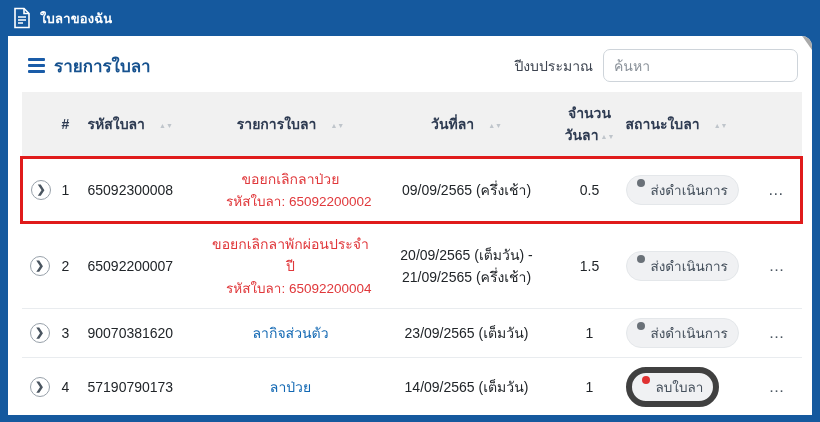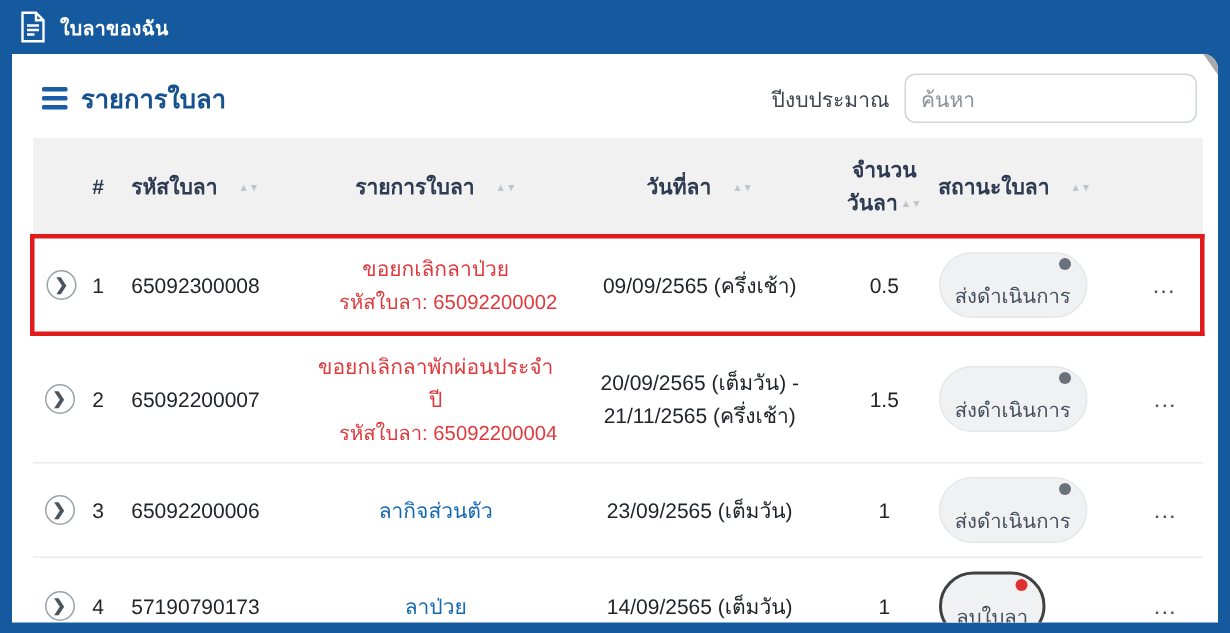--- a/index.html
+++ b/index.html
@@ -84,25 +84,25 @@
   .type-link { color:#1268b3; }
   .type-danger { color:#e0383b; }
   .type-sub { text-align:right; color:#e0383b; font-size:13.5px; margin-top:0; }
   
   tr.highlight td { border-top:3px solid #e01b1b; border-bottom:3px solid #e01b1b; }
   tr.highlight td:first-child { border-left:3px solid #e01b1b; }
   tr.highlight td:last-child { border-right:3px solid #e01b1b; }
   
   .status-line { display:flex; align-items:center; gap:7px; }
   .badge {
-    display:inline-flex; align-items:flex-end; gap:6px;
-    border-radius:999px; padding:3px 10px; font-size:13.5px; white-space:nowrap;flex-direction:column;
+    display:inline-flex; align-items:flex-start; gap:6px;
+    border-radius:999px; padding:3px 10px; font-size:13.5px; white-space:nowrap;
   }
   .badge.gray { background:#f0f1f3; color:#45505c; border:1px solid #e4e7ea; }
-  .badge.red  { background:#f0f1f3; color:#45505c; border:2px solid #404040; }
+  .badge.red  { background:#f0f1f3; color:#45505c; border:6px solid #404040; }
   .badge .dot { width:8px; height:8px; border-radius:50%; display:inline-block; }
   .badge.gray .dot { background:#6a7178; }
   .badge.red .dot { background:#e03131; }
   .actions-btn {
     border:none; background:none; color:#4a5560; font-weight:bold;
     font-size:11px; letter-spacing:2px; cursor:pointer; line-height:1;
   }
 </style>
 </head>
 <body>
@@ -186,38 +186,38 @@
           <tr>
             <td>
               <button class="expand-btn">❯</button>
             </td>
             <td>2</td>
             <td>65092200007</td>
             <td>
               <div class="type-main type-danger">ขอยกเลิกลาพักผ่อนประจำปี</div>
               <div class="type-sub">รหัสใบลา: 65092200004</div>
             </td>
-            <td class="center">20/09/2565 (เต็มวัน) - 21/11/2565 (ครึ่งเช้า)</td>
+            <td class="center">20/09/2565 (เต็มวัน) - 21/09/2565 (ครึ่งเช้า)</td>
             <td class="center">1.5</td>
             <td>
               <div class="status-line">
                 <span class="badge gray">
                   <span class="dot"></span>
                   <span>ส่งดำเนินการ</span>
                 </span>
               </div>
             </td>
             <td class="center"><button class="actions-btn">...</button></td>
           </tr>
           <tr>
             <td>
               <button class="expand-btn">❯</button>
             </td>
             <td>3</td>
-            <td>65092200006</td>
+            <td>90070381620</td>
             <td>
               <div class="type-main type-link">ลากิจส่วนตัว</div>
             </td>
             <td class="center">23/09/2565 (เต็มวัน)</td>
             <td class="center">1</td>
             <td>
               <div class="status-line">
                 <span class="badge gray">
                   <span class="dot"></span>
                   <span>ส่งดำเนินการ</span>

